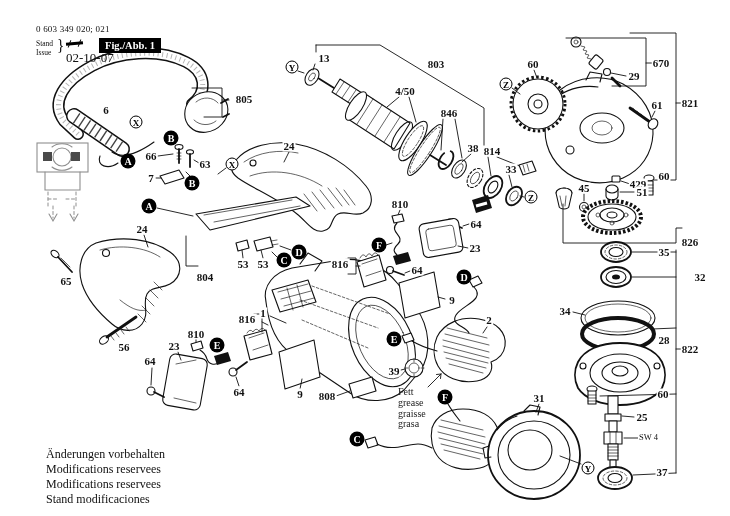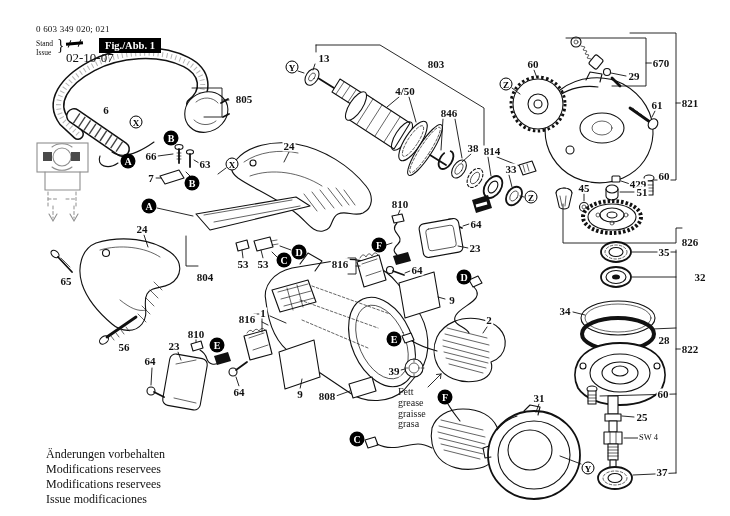--- a/index.html
+++ b/index.html
@@ -427,21 +427,21 @@
   </div>
   <div class="issue-brace">}</div>
   <div class="issue-strike"></div>
   <div class="issue-date">02-10-07</div>
   <div class="figbox">Fig./Abb. 1</div>
 
   <div class="footer">
     <div>Änderungen vorbehalten</div>
     <div>Modifications reservees</div>
     <div>Modifications reservees</div>
-    <div>Issue modificaciones</div>
+    <div>Stand modificaciones</div>
   </div>
 
   <div class="grease">
     <div>Fett</div>
     <div>grease</div>
     <div>graisse</div>
     <div>grasa</div>
   </div>
   <div class="sw17">SW 4</div>
 

